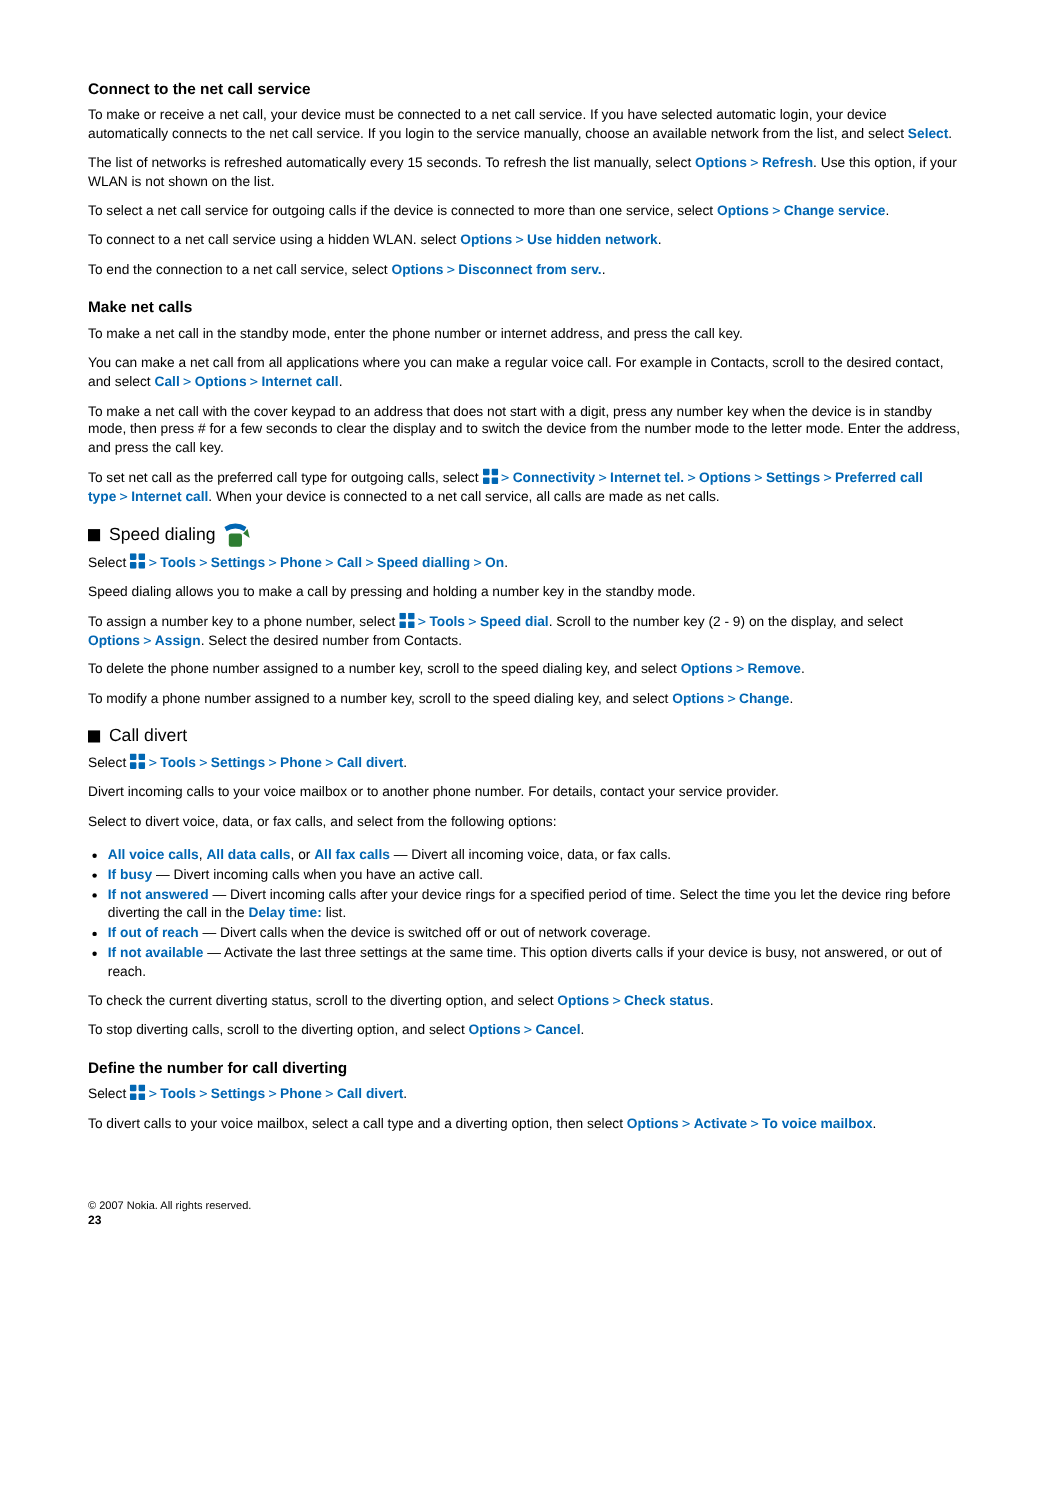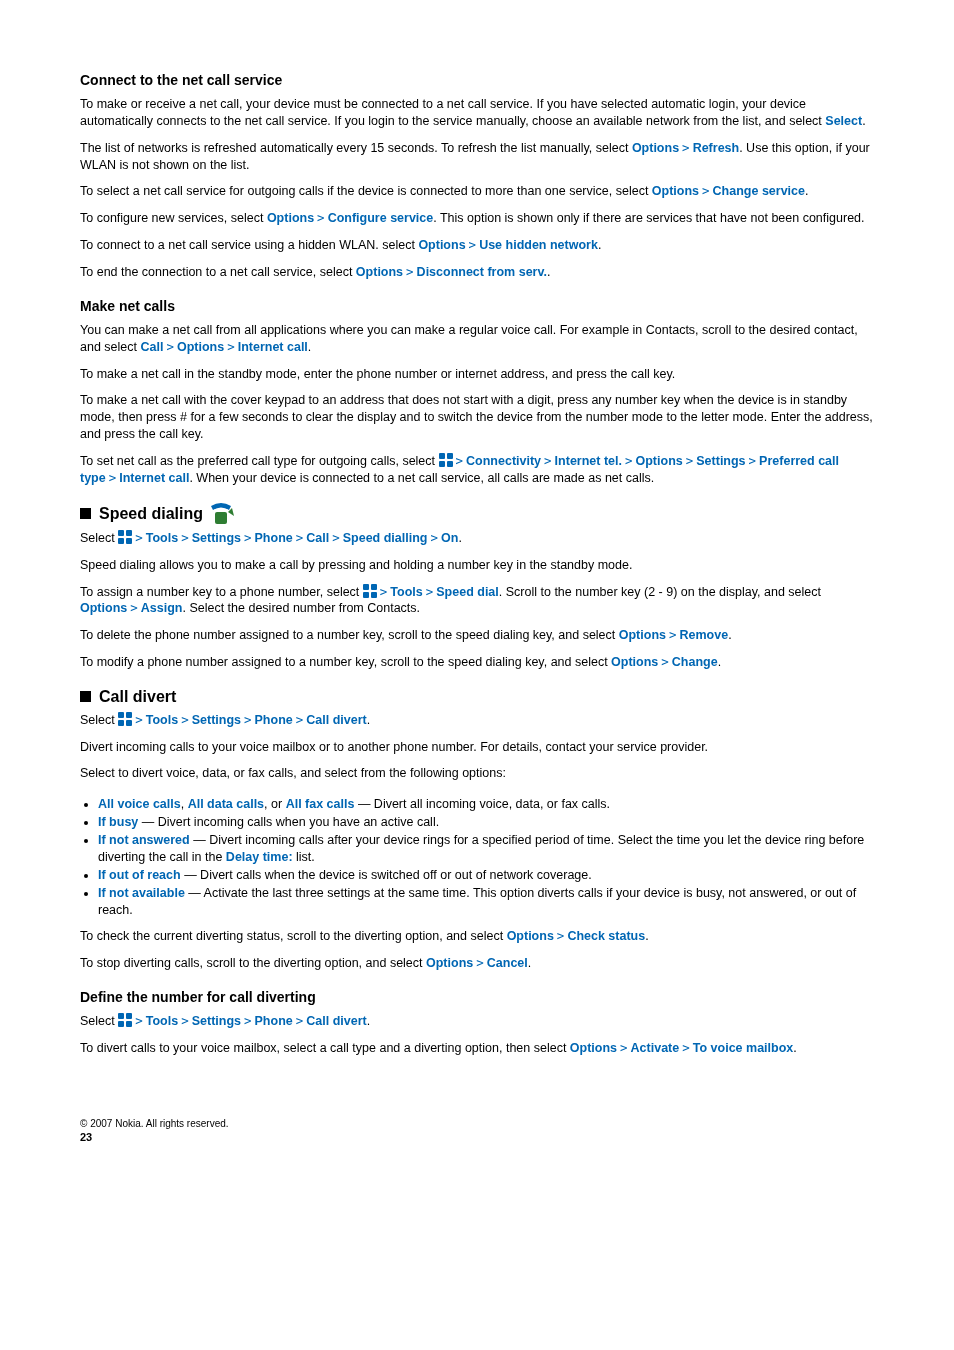--- a/index.html
+++ b/index.html
@@ -23,21 +23,21 @@
     font-size: 10px;
     margin-bottom: 10px;
   }
   h3 {
     font-size: 14px;
     font-weight: bold;
     margin: 16px 0 6px 0;
   }
   h2 {
     font-size: 16px;
-    font-weight: bold;
+    font-weight: normal;
     margin: 15px 0 4px 0;
     display: flex;
     align-items: center;
     text-align: center;
   }
   .sq {
     display: inline-block;
     width: 11px;
     height: 11px;
     background: #000;
@@ -74,27 +74,26 @@
 </style>
 </head>
 <body>
 
 <div class="page">
 
   <h3>Connect to the net call service</h3>
   <p><span>To make or receive a net call, your device must be connected to a net call service. If you have selected automatic login, your device automatically connects to the net call service. If you login to the service manually, choose an available network from the list, and select </span><span class="blue">Select</span>.</p>
   <p><span>The list of networks is refreshed automatically every 15 seconds. To refresh the list manually, select </span><span class="blue">Options</span><span class="gt">&gt;</span><span class="blue">Refresh</span><span>. Use this option, if your WLAN is not shown on the list.</span></p>
   <p><span>To select a net call service for outgoing calls if the device is connected to more than one service, select </span><span class="blue">Options</span><span class="gt">&gt;</span><span class="blue">Change service</span>.</p>
-  <p><span>To configure new services, select </span><span class="blue">Options</span><span class="gt">&gt;</span><span class="blue">Configure service</span><span>. This option is shown only if there are services that have not been configured.</span></p>
   <p><span>To connect to a net call service using a hidden WLAN. select </span><span class="blue">Options</span><span class="gt">&gt;</span><span class="blue">Use hidden network</span>.</p>
   <p><span>To end the connection to a net call service, select </span><span class="blue">Options</span><span class="gt">&gt;</span><span class="blue">Disconnect from serv.</span>.</p>
 
   <h3>Make net calls</h3>
+  <p>To make a net call in the standby mode, enter the phone number or internet address, and press the call key.</p>
   <p><span>You can make a net call from all applications where you can make a regular voice call. For example in Contacts, scroll to the desired contact, and select </span><span class="blue">Call</span><span class="gt">&gt;</span><span class="blue">Options</span><span class="gt">&gt;</span><span class="blue">Internet call</span>.</p>
-  <p>To make a net call in the standby mode, enter the phone number or internet address, and press the call key.</p>
   <p>To make a net call with the cover keypad to an address that does not start with a digit, press any number key when the device is in standby mode, then press # for a few seconds to clear the display and to switch the device from the number mode to the letter mode. Enter the address, and press the call key.</p>
   <p><span>To set net call as the preferred call type for outgoing calls, select </span><span class="app-icon">
         <svg viewBox="0 0 14 14">
           <rect x="0" y="0" width="6" height="6" rx="1" fill="#0066b3"></rect>
           <rect x="8" y="0" width="6" height="6" rx="1" fill="#0066b3"></rect>
           <rect x="0" y="8" width="6" height="6" rx="1" fill="#0066b3"></rect>
           <rect x="8" y="8" width="6" height="6" rx="1" fill="#0066b3"></rect>
         </svg>
       </span><span class="gt">&gt;</span><span class="blue">Connectivity</span><span class="gt">&gt;</span><span class="blue">Internet tel.</span><span class="gt">&gt;</span><span class="blue">Options</span><span class="gt">&gt;</span><span class="blue">Settings</span><span class="gt">&gt;</span><span class="blue">Preferred call type</span><span class="gt">&gt;</span><span class="blue">Internet call</span><span>. When your device is connected to a net call service, all calls are made as net calls.</span></p>
 

